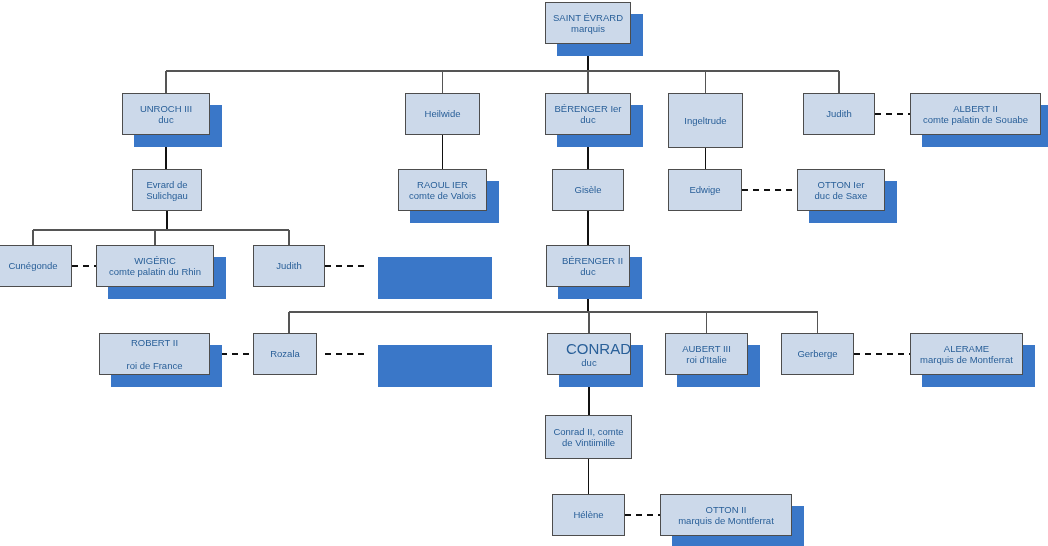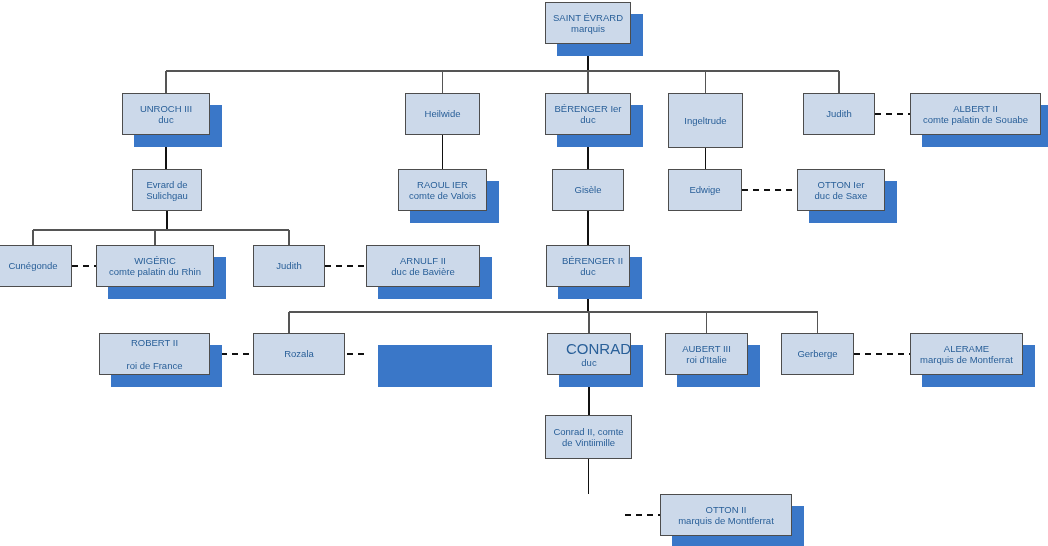--- a/index.html
+++ b/index.html
@@ -126,35 +126,31 @@
     </div>
     <div class="shadow" style="left: 108px; top: 257px; width: 118px; height: 42px; background: rgb(58, 119, 200);"></div>
     <div class="node" style="left: 96px; top: 245px; width: 118px; height: 42px; background: rgb(204, 217, 234); border-color: rgb(77, 77, 77); color: rgb(42, 96, 153);">
       <span class="l1" style="font-size: 9.5px;">WIGÉRIC</span>
       <span class="l2" style="font-size: 9.5px;">comte palatin du Rhin</span>
     </div>
     <div class="node" style="left: 253px; top: 245px; width: 72px; height: 42px; background: rgb(204, 217, 234); border-color: rgb(77, 77, 77); color: rgb(42, 96, 153);">
       <span class="l1" style="font-size: 9.5px;">Judith</span>
     </div>
     <div class="shadow" style="left: 378px; top: 257px; width: 114px; height: 42px; background: rgb(58, 119, 200);"></div>
-    <div class="node" style="left: 366px; top: 245px; width: 114px; height: 42px; background: rgb(204, 217, 234); border-color: rgb(77, 77, 77); color: rgb(42, 96, 153);">
-      <span class="l1" style="font-size: 9.5px;">ARNULF II</span>
-      <span class="l2" style="font-size: 9.5px;">duc de Bavière</span>
-    </div>
     <div class="shadow" style="left: 558px; top: 257px; width: 84px; height: 42px; background: rgb(58, 119, 200);"></div>
     <div class="node" style="left: 546px; top: 245px; width: 84px; height: 42px; background: rgb(204, 217, 234); border-color: rgb(77, 77, 77); color: rgb(42, 96, 153);">
       <span class="l1" style="font-size: 9.5px; margin-left: 9px;">BÉRENGER II</span>
       <span class="l2" style="font-size: 9.5px;">duc</span>
     </div>
     <div class="shadow" style="left: 111px; top: 345px; width: 111px; height: 42px; background: rgb(58, 119, 200);"></div>
     <div class="node" style="left: 99px; top: 333px; width: 111px; height: 42px; background: rgb(204, 217, 234); border-color: rgb(77, 77, 77); color: rgb(42, 96, 153); gap: 12px;">
       <span class="l1" style="font-size: 9.5px;">ROBERT II</span>
       <span class="l2" style="font-size: 9.5px;">roi de France</span>
     </div>
-    <div class="node" style="left: 253px; top: 333px; width: 92px; height: 42px; background: rgb(204, 217, 234); border-color: rgb(77, 77, 77); color: rgb(42, 96, 153);">
+    <div class="node" style="left: 253px; top: 333px; width: 64px; height: 42px; background: rgb(204, 217, 234); border-color: rgb(77, 77, 77); color: rgb(42, 96, 153);">
       <span class="l1" style="font-size: 9.5px;">Rozala</span>
     </div>
     <div class="shadow" style="left: 378px; top: 345px; width: 114px; height: 42px; background: rgb(58, 119, 200);"></div>
     <div class="shadow" style="left: 559px; top: 345px; width: 84px; height: 42px; background: rgb(58, 119, 200);"></div>
     <div class="node" style="left: 547px; top: 333px; width: 84px; height: 42px; background: rgb(204, 217, 234); border-color: rgb(77, 77, 77); color: rgb(42, 96, 153);">
       <span class="l1" style="font-size: 15px; margin-left: 19px;">CONRAD</span>
       <span class="l2" style="font-size: 9.5px;">duc</span>
     </div>
     <div class="shadow" style="left: 677px; top: 345px; width: 83px; height: 42px; background: rgb(58, 119, 200);"></div>
     <div class="node" style="left: 665px; top: 333px; width: 83px; height: 42px; background: rgb(204, 217, 234); border-color: rgb(77, 77, 77); color: rgb(42, 96, 153);">
@@ -166,18 +162,21 @@
     </div>
     <div class="shadow" style="left: 922px; top: 345px; width: 113px; height: 42px; background: rgb(58, 119, 200);"></div>
     <div class="node" style="left: 910px; top: 333px; width: 113px; height: 42px; background: rgb(204, 217, 234); border-color: rgb(77, 77, 77); color: rgb(42, 96, 153);">
       <span class="l1" style="font-size: 9.5px;">ALERAME</span>
       <span class="l2" style="font-size: 9.5px;">marquis de Montferrat</span>
     </div>
     <div class="node" style="left: 545px; top: 415px; width: 87px; height: 44px; background: rgb(204, 217, 234); border-color: rgb(77, 77, 77); color: rgb(42, 96, 153);">
       <span class="l1" style="font-size: 9.5px;">Conrad II, comte</span>
       <span class="l2" style="font-size: 9.5px;">de Vintiimille</span>
     </div>
+    <div class="node" style="left: 552px; top: 494px; width: 73px; height: 42px; background: rgb(204, 217, 234); border-color: rgb(77, 77, 77); color: rgb(42, 96, 153);">
+      <span class="l1" style="font-size: 9.5px;">Hélène</span>
+    </div>
     <div class="shadow" style="left: 672px; top: 506px; width: 132px; height: 42px; background: rgb(58, 119, 200);"></div>
     <div class="node" style="left: 660px; top: 494px; width: 132px; height: 42px; background: rgb(204, 217, 234); border-color: rgb(77, 77, 77); color: rgb(42, 96, 153);">
       <span class="l1" style="font-size: 9.5px;">OTTON II</span>
       <span class="l2" style="font-size: 9.5px;">marquis de Monttferrat</span>
     </div>
   </div>
 
 </body></html>

